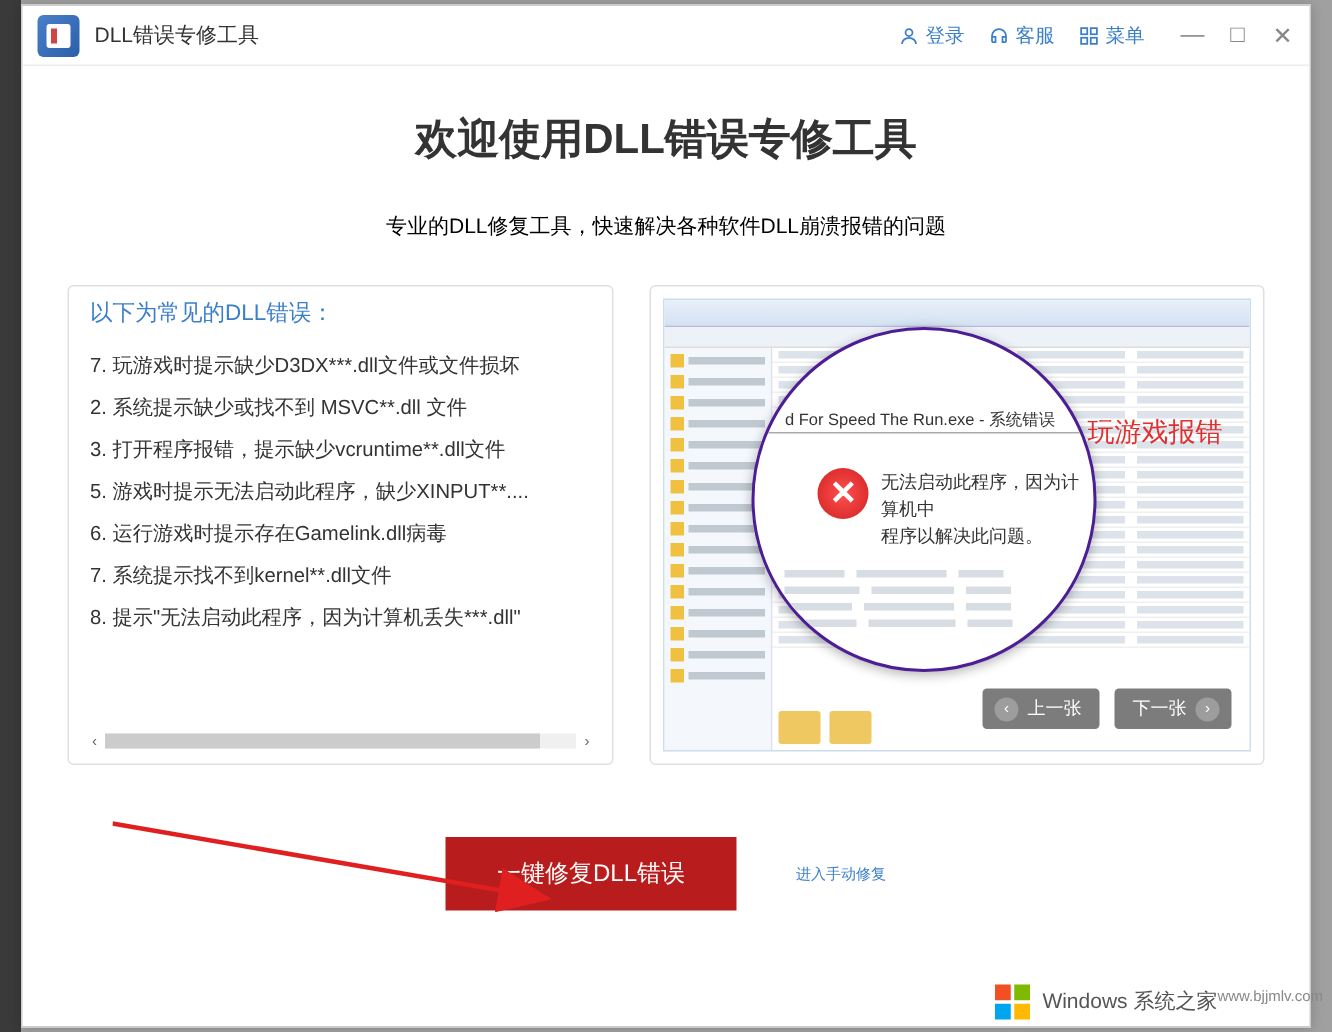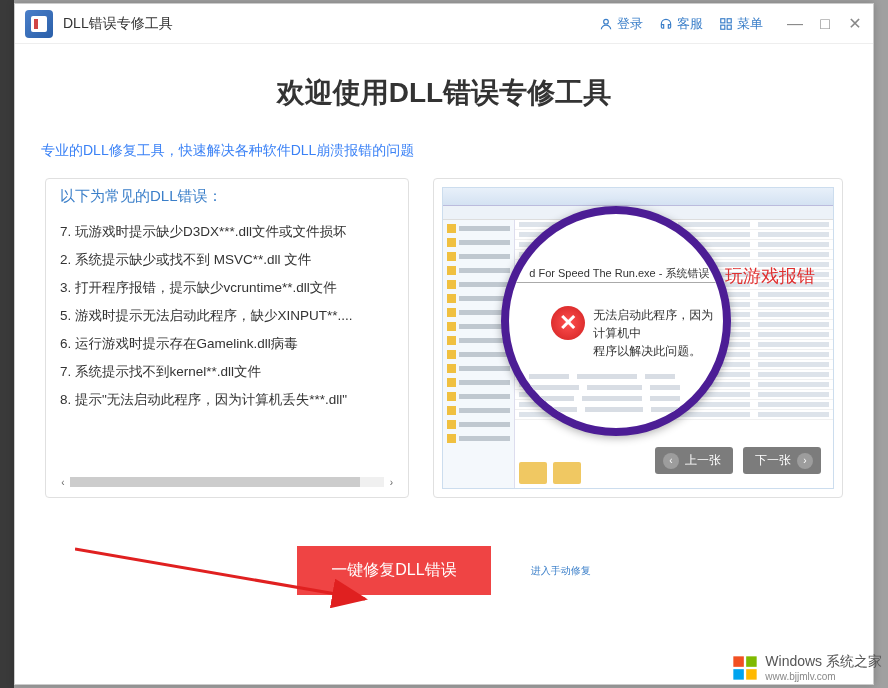--- a/index.html
+++ b/index.html
@@ -15,21 +15,21 @@
     .titlebar-icon::after { content: ""; position: absolute; left: 9px; top: 9px; width: 4px; height: 10px; background: #d04545; }
     .titlebar-title { font-size: 14px; color: #333; }
     .titlebar-spacer { flex: 1; }
     .titlebar-link { display: flex; align-items: center; gap: 4px; font-size: 13px; color: #3b7fc9; margin-right: 16px; cursor: pointer; }
     .titlebar-link .icon { width: 14px; height: 14px; }
     .window-controls { display: flex; gap: 14px; margin-left: 8px; }
     .window-btn { width: 16px; height: 16px; color: #888; cursor: pointer; display: flex; align-items: center; justify-content: center; font-size: 16px; }
     
     .content { padding: 30px 26px 0; }
     .main-title { text-align: center; font-size: 28px; color: #333; font-weight: 600; margin-bottom: 30px; }
-    .subtitle { font-size: 14px; color: #3b82f6; margin-bottom: 18px; }
+    .subtitle { text-align: center; font-size: 14px; color: #000000; margin-bottom: 30px; }
     
     .panels { display: flex; gap: 24px; padding: 0 4px; }
     .panel { border: 1px solid #e0e0e0; border-radius: 4px; padding: 8px 14px; }
     .panel-left { width: 368px; height: 320px; position: relative; }
     .panel-right { width: 414px; height: 320px; position: relative; padding: 10px; }
     
     .panel-heading { font-size: 15px; color: #3b7fc9; margin-bottom: 12px; }
     .error-list { list-style: none; }
     .error-list li { font-size: 13.5px; color: #333; padding: 5px 0; white-space: nowrap; overflow: hidden; text-overflow: ellipsis; }
     
@@ -45,45 +45,45 @@
     .fake-sidebar { position: absolute; left: 0; top: 32px; bottom: 0; width: 72px; background: #f4f8fc; border-right: 1px solid #dde; }
     .fake-sidebar-item { height: 11px; margin: 3px 4px; display: flex; align-items: center; gap: 3px; }
     .fake-sb-icon { width: 9px; height: 9px; background: #f0c040; }
     .fake-sb-text { flex:1; height: 5px; background: #c0c8d0; }
     .fake-content { position: absolute; left: 72px; top: 32px; right: 0; bottom: 0; background: #fff; }
     .fake-row { height: 10px; border-bottom: 1px solid #f0f0f0; display: flex; }
     .fake-cell { flex: 1; height: 5px; margin: 2px 4px; background: #dde3ea; }
     .fake-folders { position: absolute; left: 4px; bottom: 4px; display: flex; gap: 6px; }
     .fake-folder { width: 28px; height: 22px; background: #f0c862; border-radius: 2px; }
     
-    .magnifier { position: absolute; left: 58px; top: 18px; width: 230px; height: 230px; border-radius: 50%; border: 8px solid #4c1d95; background: #fff; box-shadow: 0 2px 8px rgba(0,0,0,0.3); overflow: hidden; }
+    .magnifier { position: absolute; left: 58px; top: 18px; width: 230px; height: 230px; border-radius: 50%; border: 2px solid #4c1d95; background: #fff; box-shadow: 0 2px 8px rgba(0,0,0,0.3); overflow: hidden; }
     .mag-header { position: absolute; top: 52px; left: 20px; font-size: 11px; color: #333; }
     .mag-line { position: absolute; top: 68px; left: 0; right: 0; height: 1px; background: #aaa; }
     .mag-error-icon { position: absolute; top: 92px; left: 42px; width: 34px; height: 34px; border-radius: 50%; background: radial-gradient(#ff5050, #d02020); display: flex; align-items: center; justify-content: center; color: #fff; font-size: 22px; font-weight: bold; }
     .mag-text { position: absolute; top: 92px; left: 84px; font-size: 12px; color: #333; line-height: 1.5; }
     .mag-list { position: absolute; top: 160px; left: 20px; right: 20px; }
     .mag-list-row { height: 9px; display: flex; gap: 8px; margin-bottom: 2px; }
     .mag-list-cell { height: 5px; background: #d8dde4; }
     
     .error-label { position: absolute; top: 76px; right: 18px; font-size: 18px; color: #e03030; font-weight: 500; }
     
     .nav-pills { position: absolute; bottom: 14px; right: 12px; display: flex; gap: 10px; }
     .nav-pill { background: rgba(80,80,80,0.75); color: #fff; font-size: 12px; padding: 5px 8px 5px 12px; border-radius: 3px; display: flex; align-items: center; gap: 6px; cursor: pointer; }
     .nav-pill .circ { width: 16px; height: 16px; border-radius: 50%; background: rgba(255,255,255,0.25); display: flex; align-items: center; justify-content: center; font-size: 10px; }
     .nav-pill.prev { padding: 5px 12px 5px 8px; }
     
     .actions { display: flex; justify-content: center; align-items: center; gap: 40px; margin-top: 48px; position: relative; }
-    .primary-btn { background: #ef4444; color: #fff; font-size: 16px; padding: 14px 34px; border: none; cursor: pointer; }
+    .primary-btn { background: #b91c1c; color: #fff; font-size: 16px; padding: 14px 34px; border: none; cursor: pointer; }
     .secondary-link { color: #3b7fc9; font-size: 10px; cursor: pointer; }
     
     .arrow-annotation { position: absolute; left: 60px; bottom: 70px; width: 310px; height: 70px; pointer-events: none; }
     
     .watermark { position: absolute; right: 6px; bottom: 6px; display: flex; align-items: center; gap: 6px; }
     .wm-logo { width: 28px; height: 28px; }
-    .wm-text { display: flex; flex-direction: column; }
+    .wm-text { display: flex; flex-direction: row; }
     .wm-brand { font-size: 14px; color: #3b7fc9; }
     .wm-brand span { color: #555; }
     .wm-url { font-size: 10px; color: #888; }
   </style>
 </head>
 <body>
 
 <div class="left-edge"></div>
 
 <div class="window">

